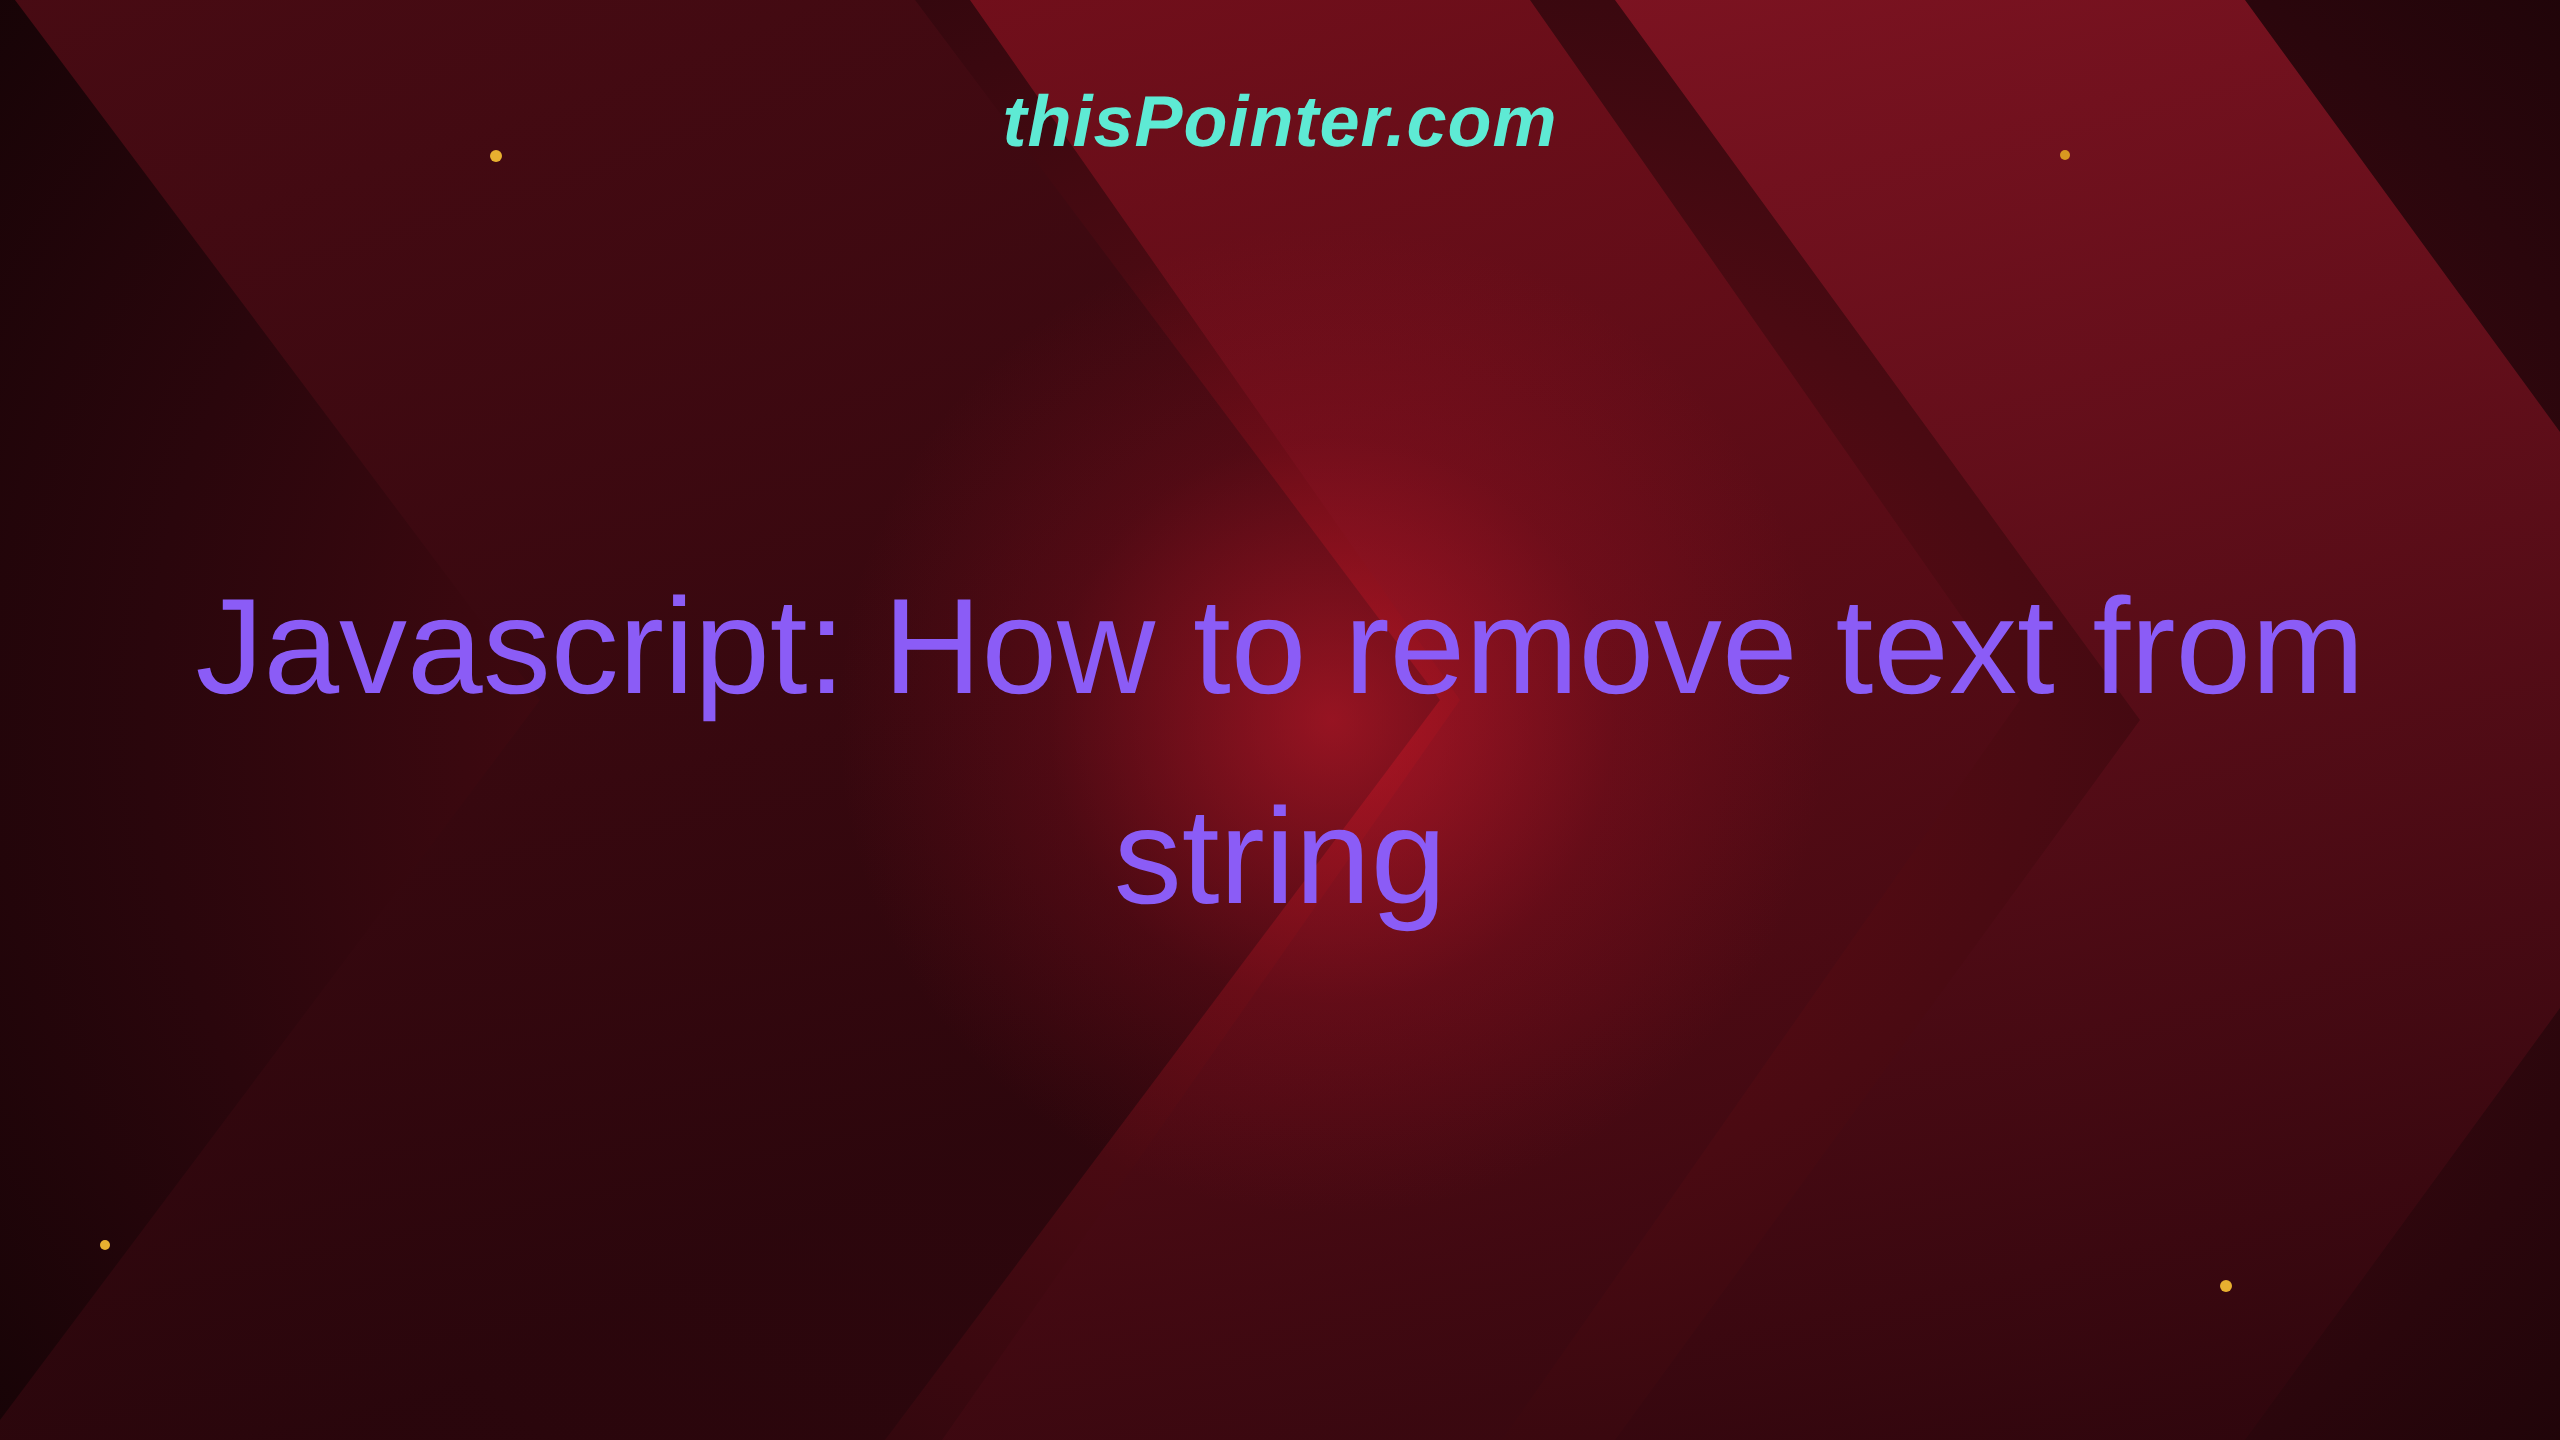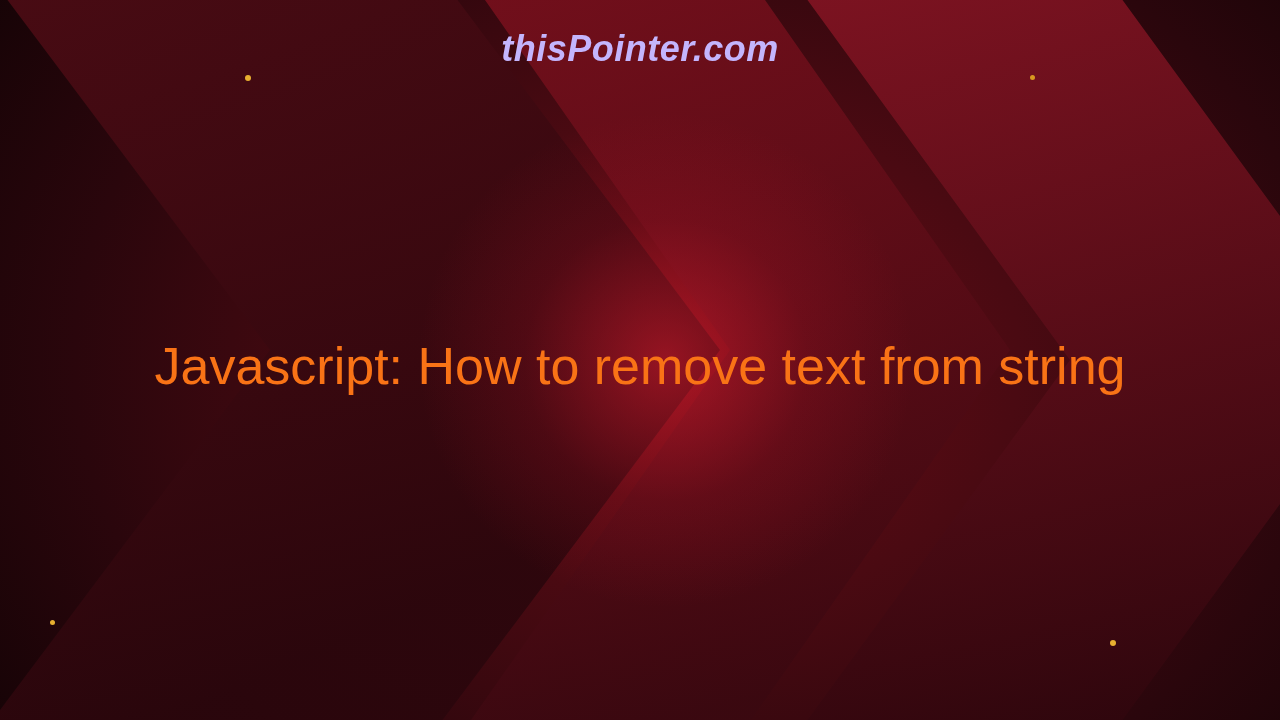--- a/index.html
+++ b/index.html
@@ -68,40 +68,40 @@
     height: 6px;
     background: #e8b030;
     border-radius: 50%;
   }
   .d1 { top: 75px; left: 245px; }
   .d2 { top: 75px; left: 1030px; width:5px; height:5px; background:#d89820;}
   .d3 { top: 620px; left: 50px; width:5px; height:5px;}
   .d4 { top: 640px; left: 1110px; }
   .brand {
     position: absolute;
-    top: 28px;
+    top: 40px;
     left: 50%;
     transform: translateX(-50%);
     font-weight: 800;
     font-size: 36px;
     font-style: italic;
-    color: #c4b5fd;
+    color: #5eead4;
     letter-spacing: 0.5px;
     font-family: 'Segoe UI', Arial, sans-serif;
     text-align: right;
   }
   .title {
     position: absolute;
     top: 50%;
     left: 50%;
     transform: translate(-50%, -42%);
     width: 92%;
     text-align: center;
-    color: #f97316;
-    font-size: 52px;
+    color: #8b5cf6;
+    font-size: 68px;
     font-weight: 350;
     line-height: 1.55;
     font-family: 'Segoe UI Light', 'Segoe UI', sans-serif;
   }
 </style>
 </head>
 <body>
 
 <div class="bg"></div>
 <div class="chev-shape chev1"></div>

